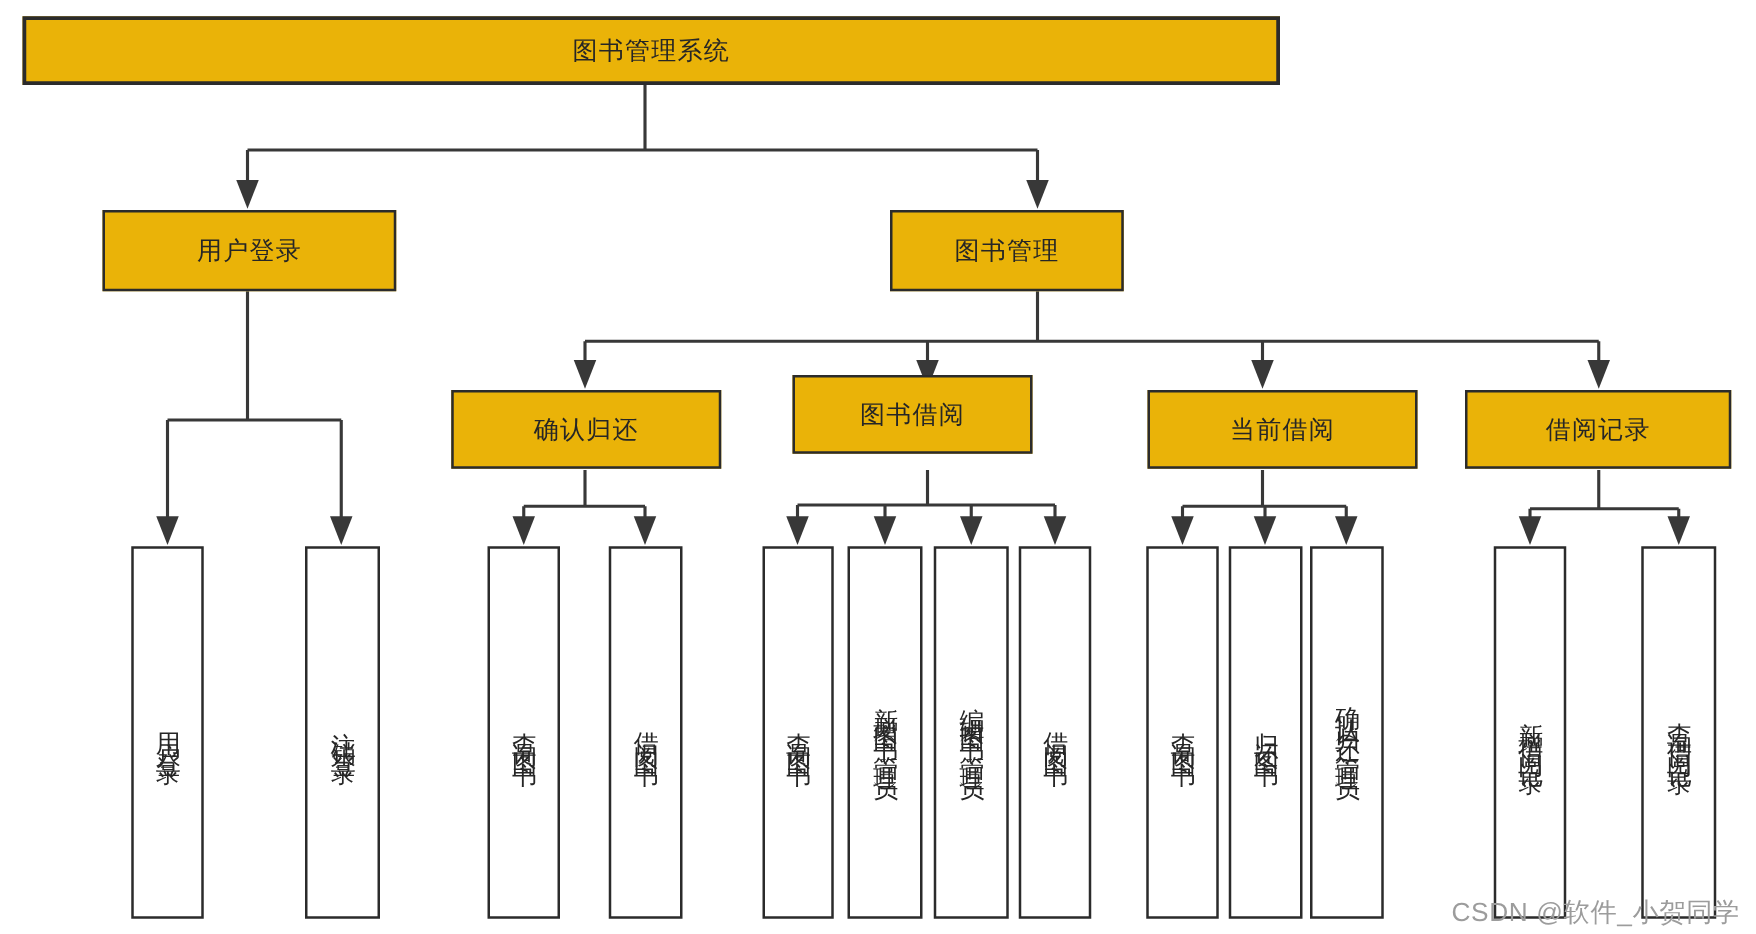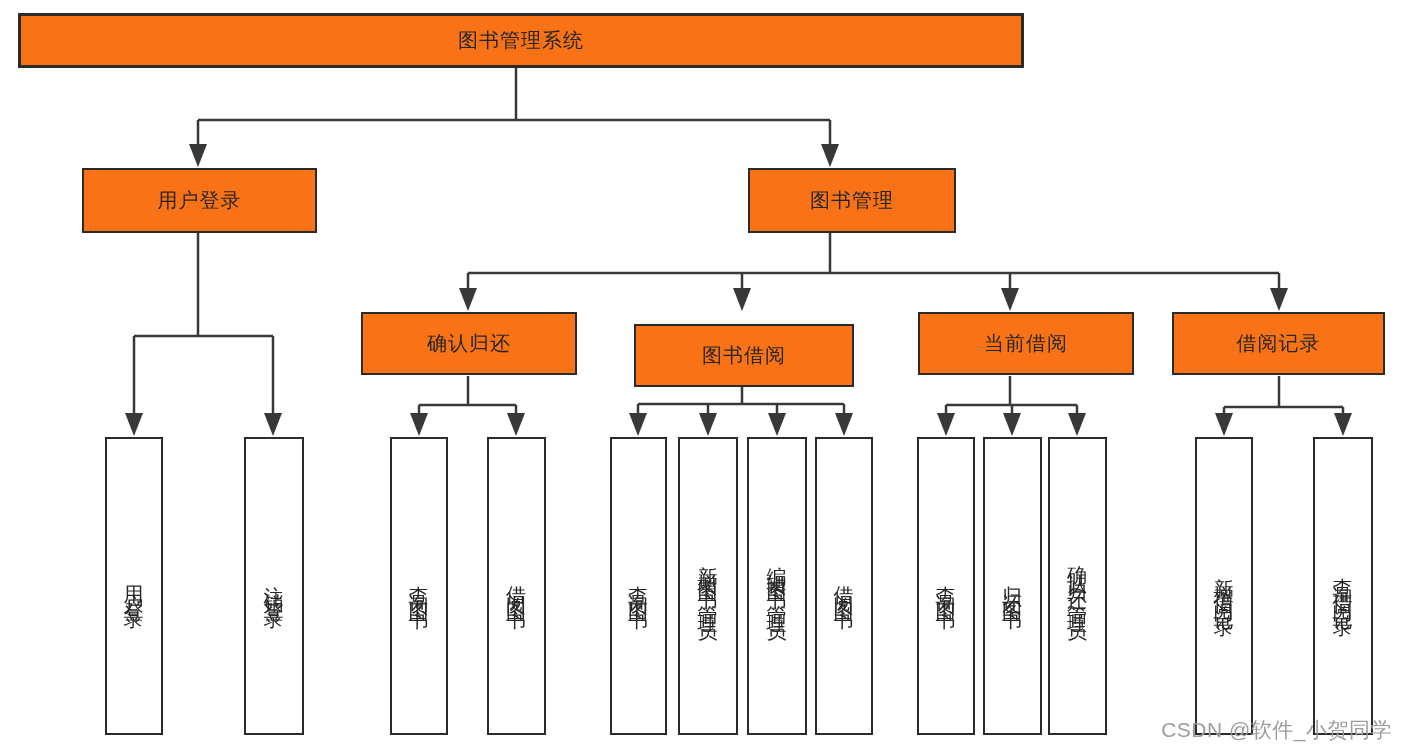--- a/index.html
+++ b/index.html
@@ -30,21 +30,21 @@
     stroke-width: 2.5;
     fill: none;
   }
   svg.connectors polygon {
     fill: var(--line);
     stroke: none;
   }
   .node {
     position: absolute;
     box-sizing: border-box;
-    background: #f97316;
+    background: #eab308;
     border: 2.5px solid var(--border);
     display: flex;
     align-items: center;
     justify-content: center;
     font-size: 20px;
     letter-spacing: 1px;
     z-index: 2;
   }
   .node.root { border-width: 3px; }
   .leaf {
@@ -131,28 +131,28 @@
     </g>
   </svg>
 
   <div class="node root" style="left:18px; top:13px; width:1006px; height:55px;">
     <span>图书管理系统</span>
   </div>
 
   <div class="node" style="left:82px; top:168px; width:235px; height:65px;">
     <span>用户登录</span>
   </div>
-  <div class="node" style="left:748px; top:168px; width:208px; height:65px;">
+  <div class="node" style="left:712px; top:168px; width:187px; height:65px;">
     <span>图书管理</span>
   </div>
 
   <div class="node" style="left:361px; top:312px; width:216px; height:63px;">
     <span>确认归还</span>
   </div>
-  <div class="node" style="left:634px; top:324px; width:220px; height:63px;">
+  <div class="node" style="left:634px; top:300px; width:192px; height:63px;">
     <span>图书借阅</span>
   </div>
   <div class="node" style="left:902px; top:312px; width:216px; height:63px;margin-left:16px;">
     <span>当前借阅</span>
   </div>
   <div class="node" style="left:1172px; top:312px; width:213px; height:63px;">
     <span>借阅记录</span>
   </div>
 
   <div class="leaf" style="left:105px; top:437px; width:58px; height:298px;">

